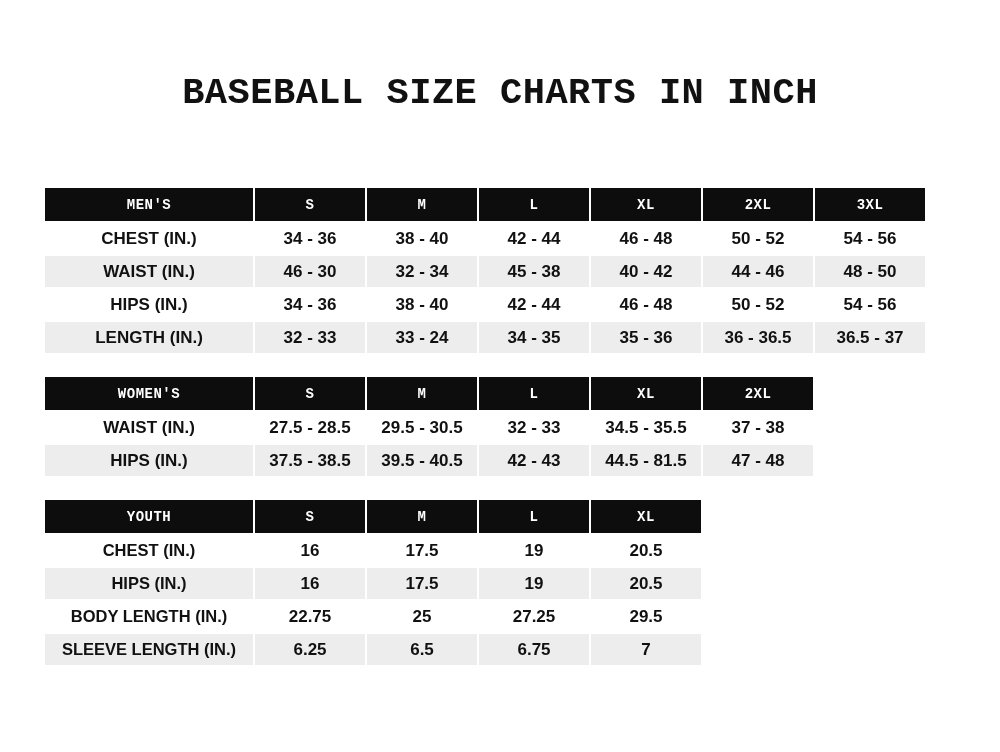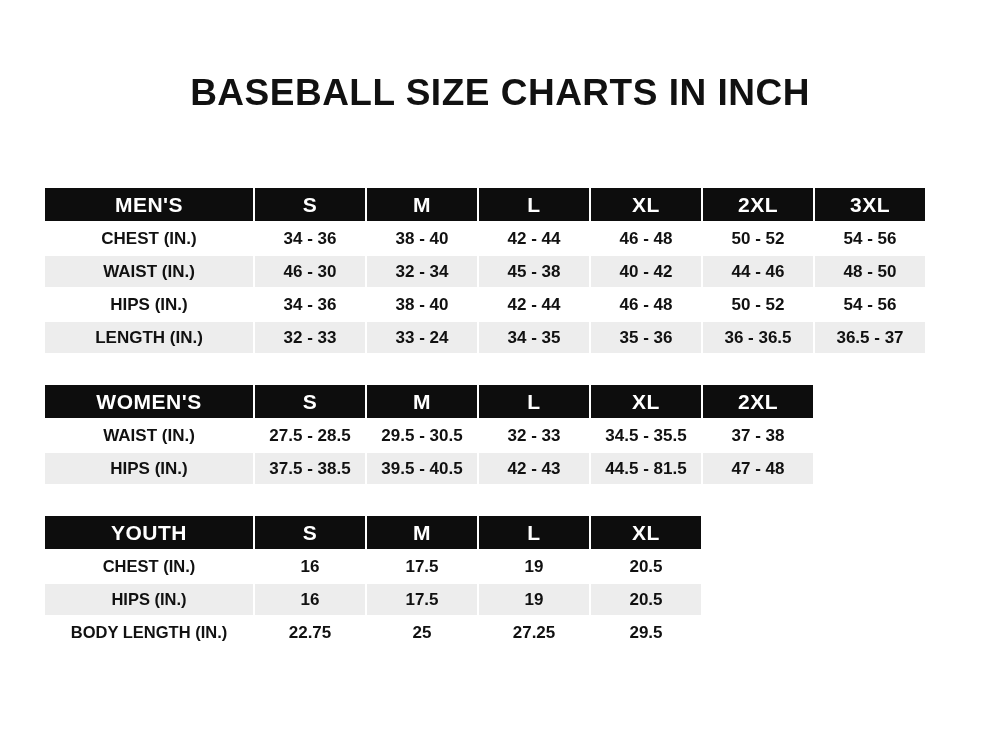--- a/index.html
+++ b/index.html
@@ -23,50 +23,52 @@
   .title {
     position: absolute;
     top: 72px;
     left: 0;
     width: 1000px;
     text-align: center;
     font-size: 37px;
     font-weight: bold;
     letter-spacing: 0.5px;
     color: #111111;
+    font-family: Liberation Mono, monospace;
   }
   .tables {
     position: absolute;
     top: 186px;
     left: 43px;
   }
   table {
     border-collapse: collapse;
     table-layout: fixed;
   }
   table + table {
-    margin-top: 28px;
+    margin-top: 20px;
   }
   th, td {
     border: 2px solid #ffffff;
     text-align: center;
     font-size: 17px;
     font-weight: bold;
     height: 31px;
     padding: 0 2px;
     white-space: nowrap;
     color: #111111;
     background: #ffffff;
   }
   thead th {
     background: #0d0d0d;
     color: #ffffff;
-    font-size: 21px;
+    font-size: 14px;
     letter-spacing: 0.5px;
     height: 33px;
+    font-family: Liberation Mono, monospace;
   }
   tbody tr:nth-child(even) td {
     background: #ededed;
   }
   tbody tr:nth-child(odd) td {
     background: #ffffff;
   }
   
   .col-label { width: 210px; }
   .col-size  { width: 112px; }
@@ -229,17 +231,24 @@
           <td>19</td>
           <td>20.5</td>
         </tr>
         <tr>
           <td class="row-label">BODY LENGTH (IN.)</td>
           <td>22.75</td>
           <td>25</td>
           <td>27.25</td>
           <td>29.5</td>
         </tr>
+        <tr>
+          <td class="row-label">SLEEVE LENGTH (IN.)</td>
+          <td>6.25</td>
+          <td>6.5</td>
+          <td>6.75</td>
+          <td>7</td>
+        </tr>
       </tbody>
     </table>
 
   </div>
 </div>
 
 </body></html>

